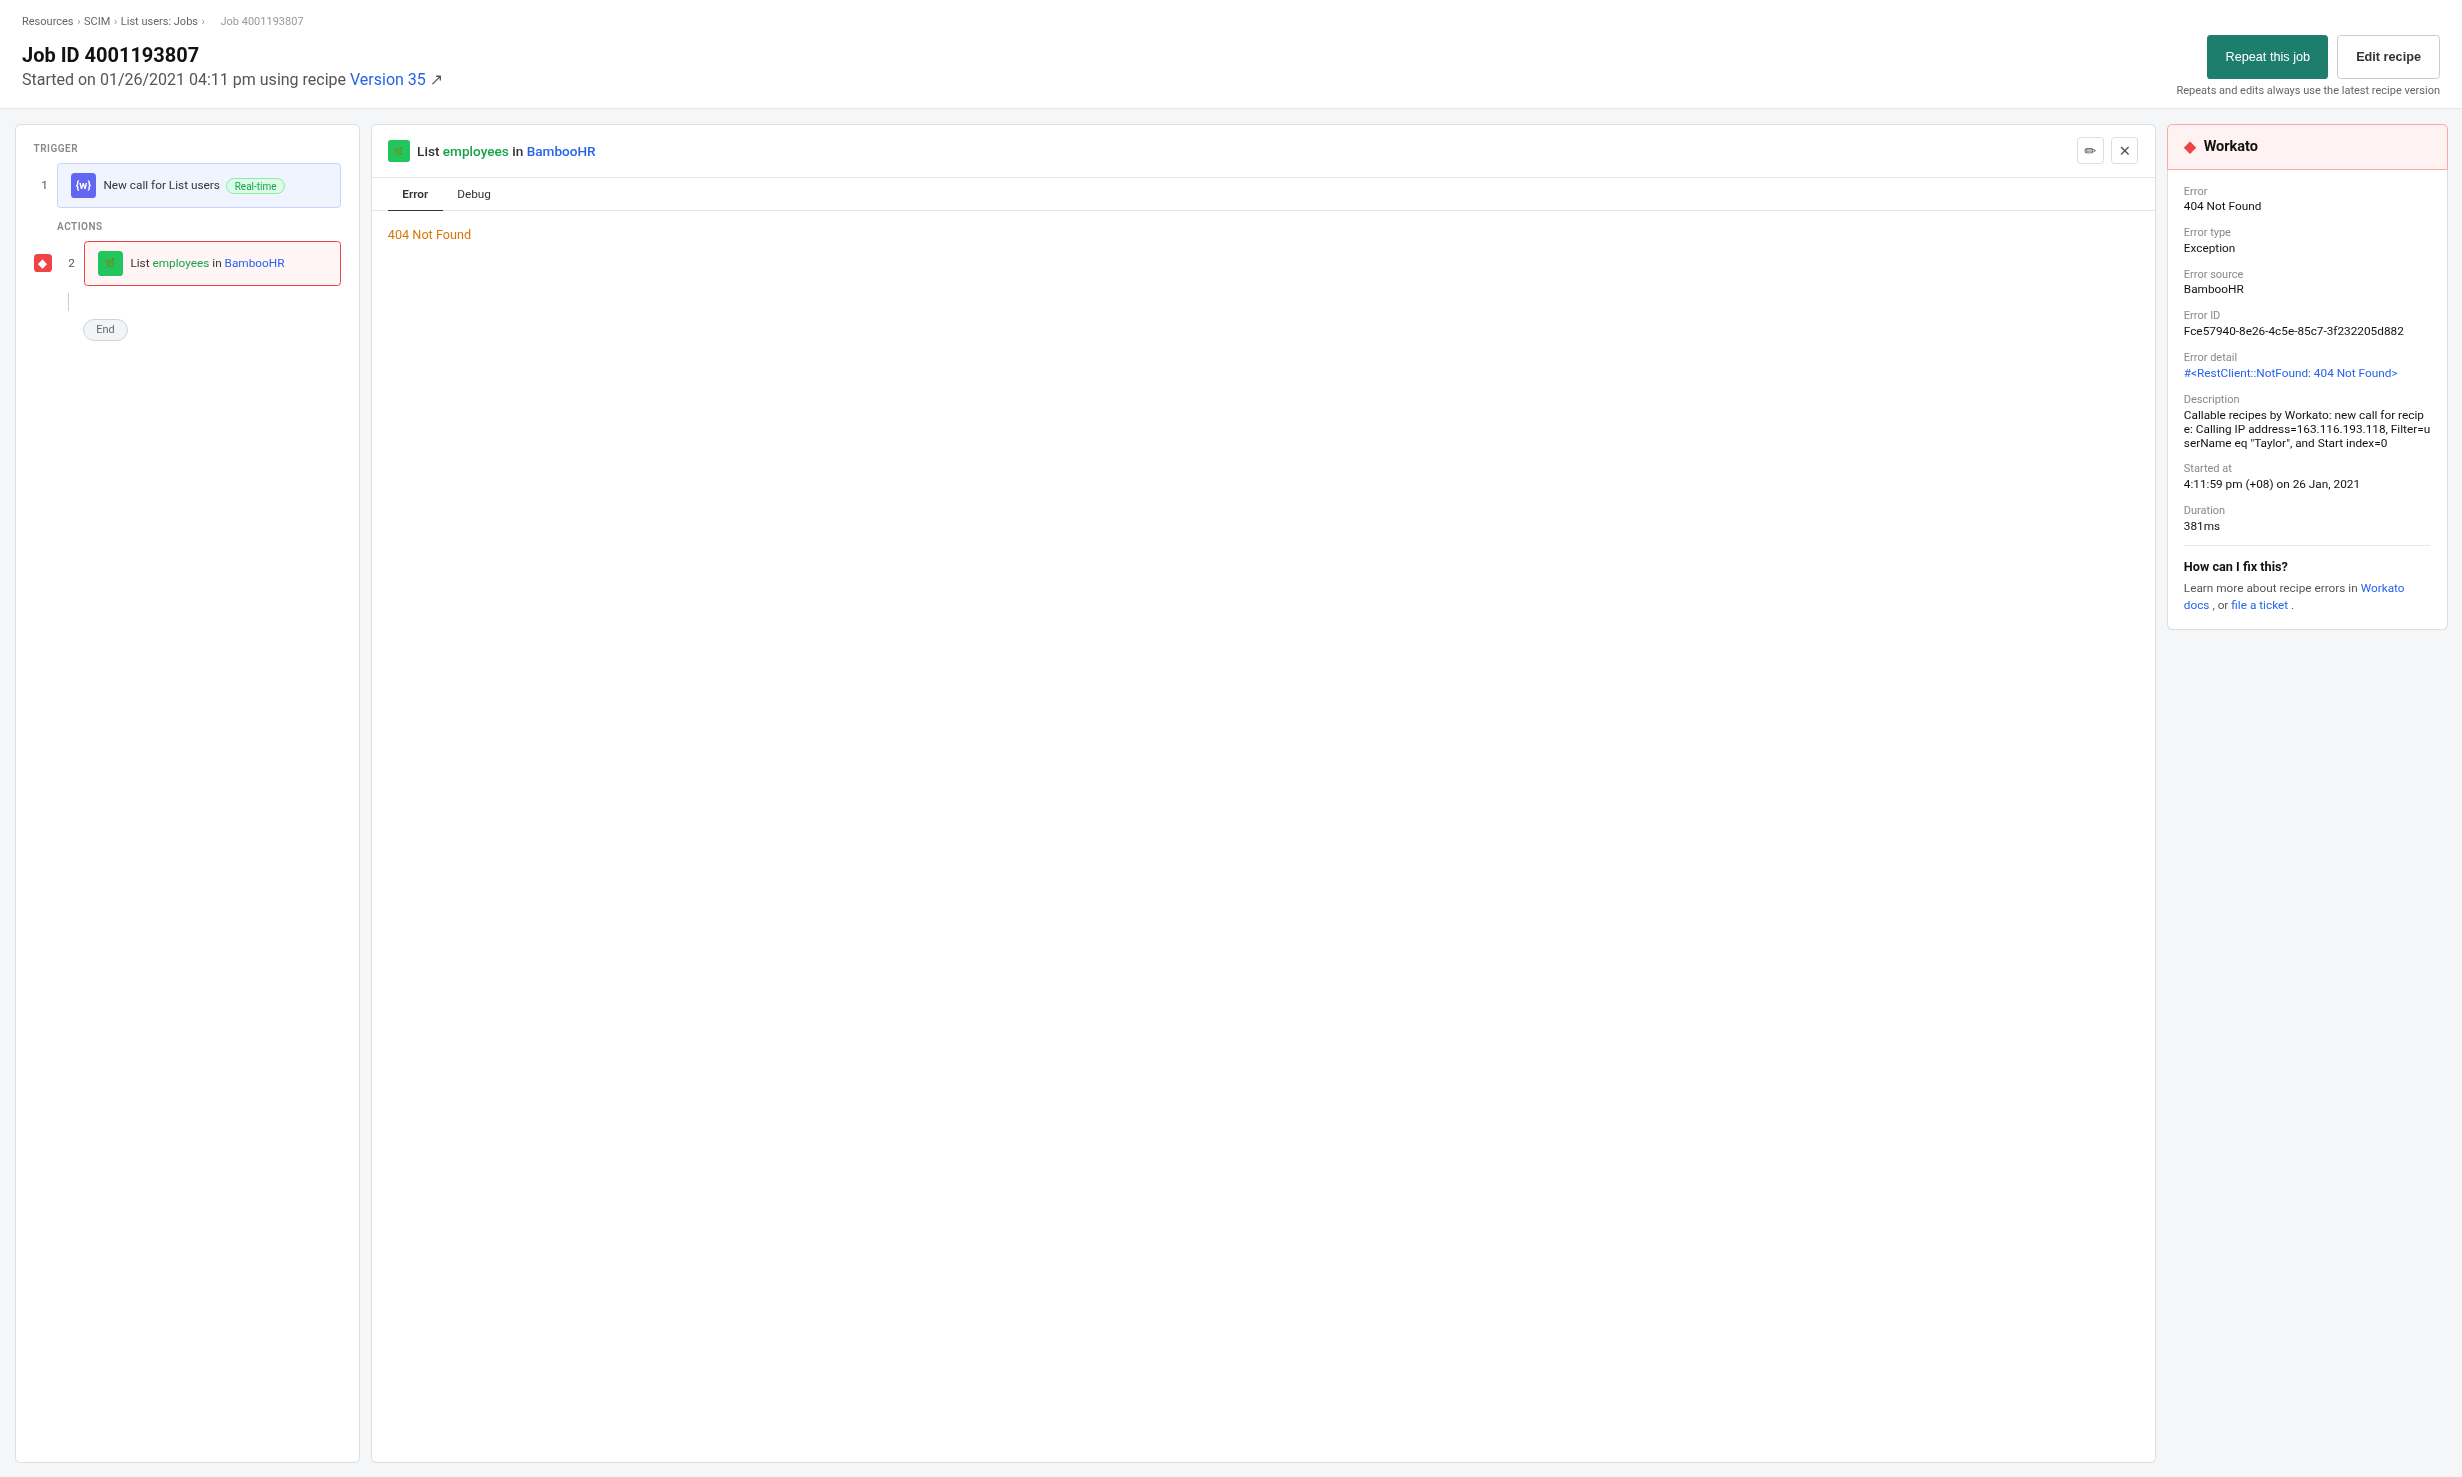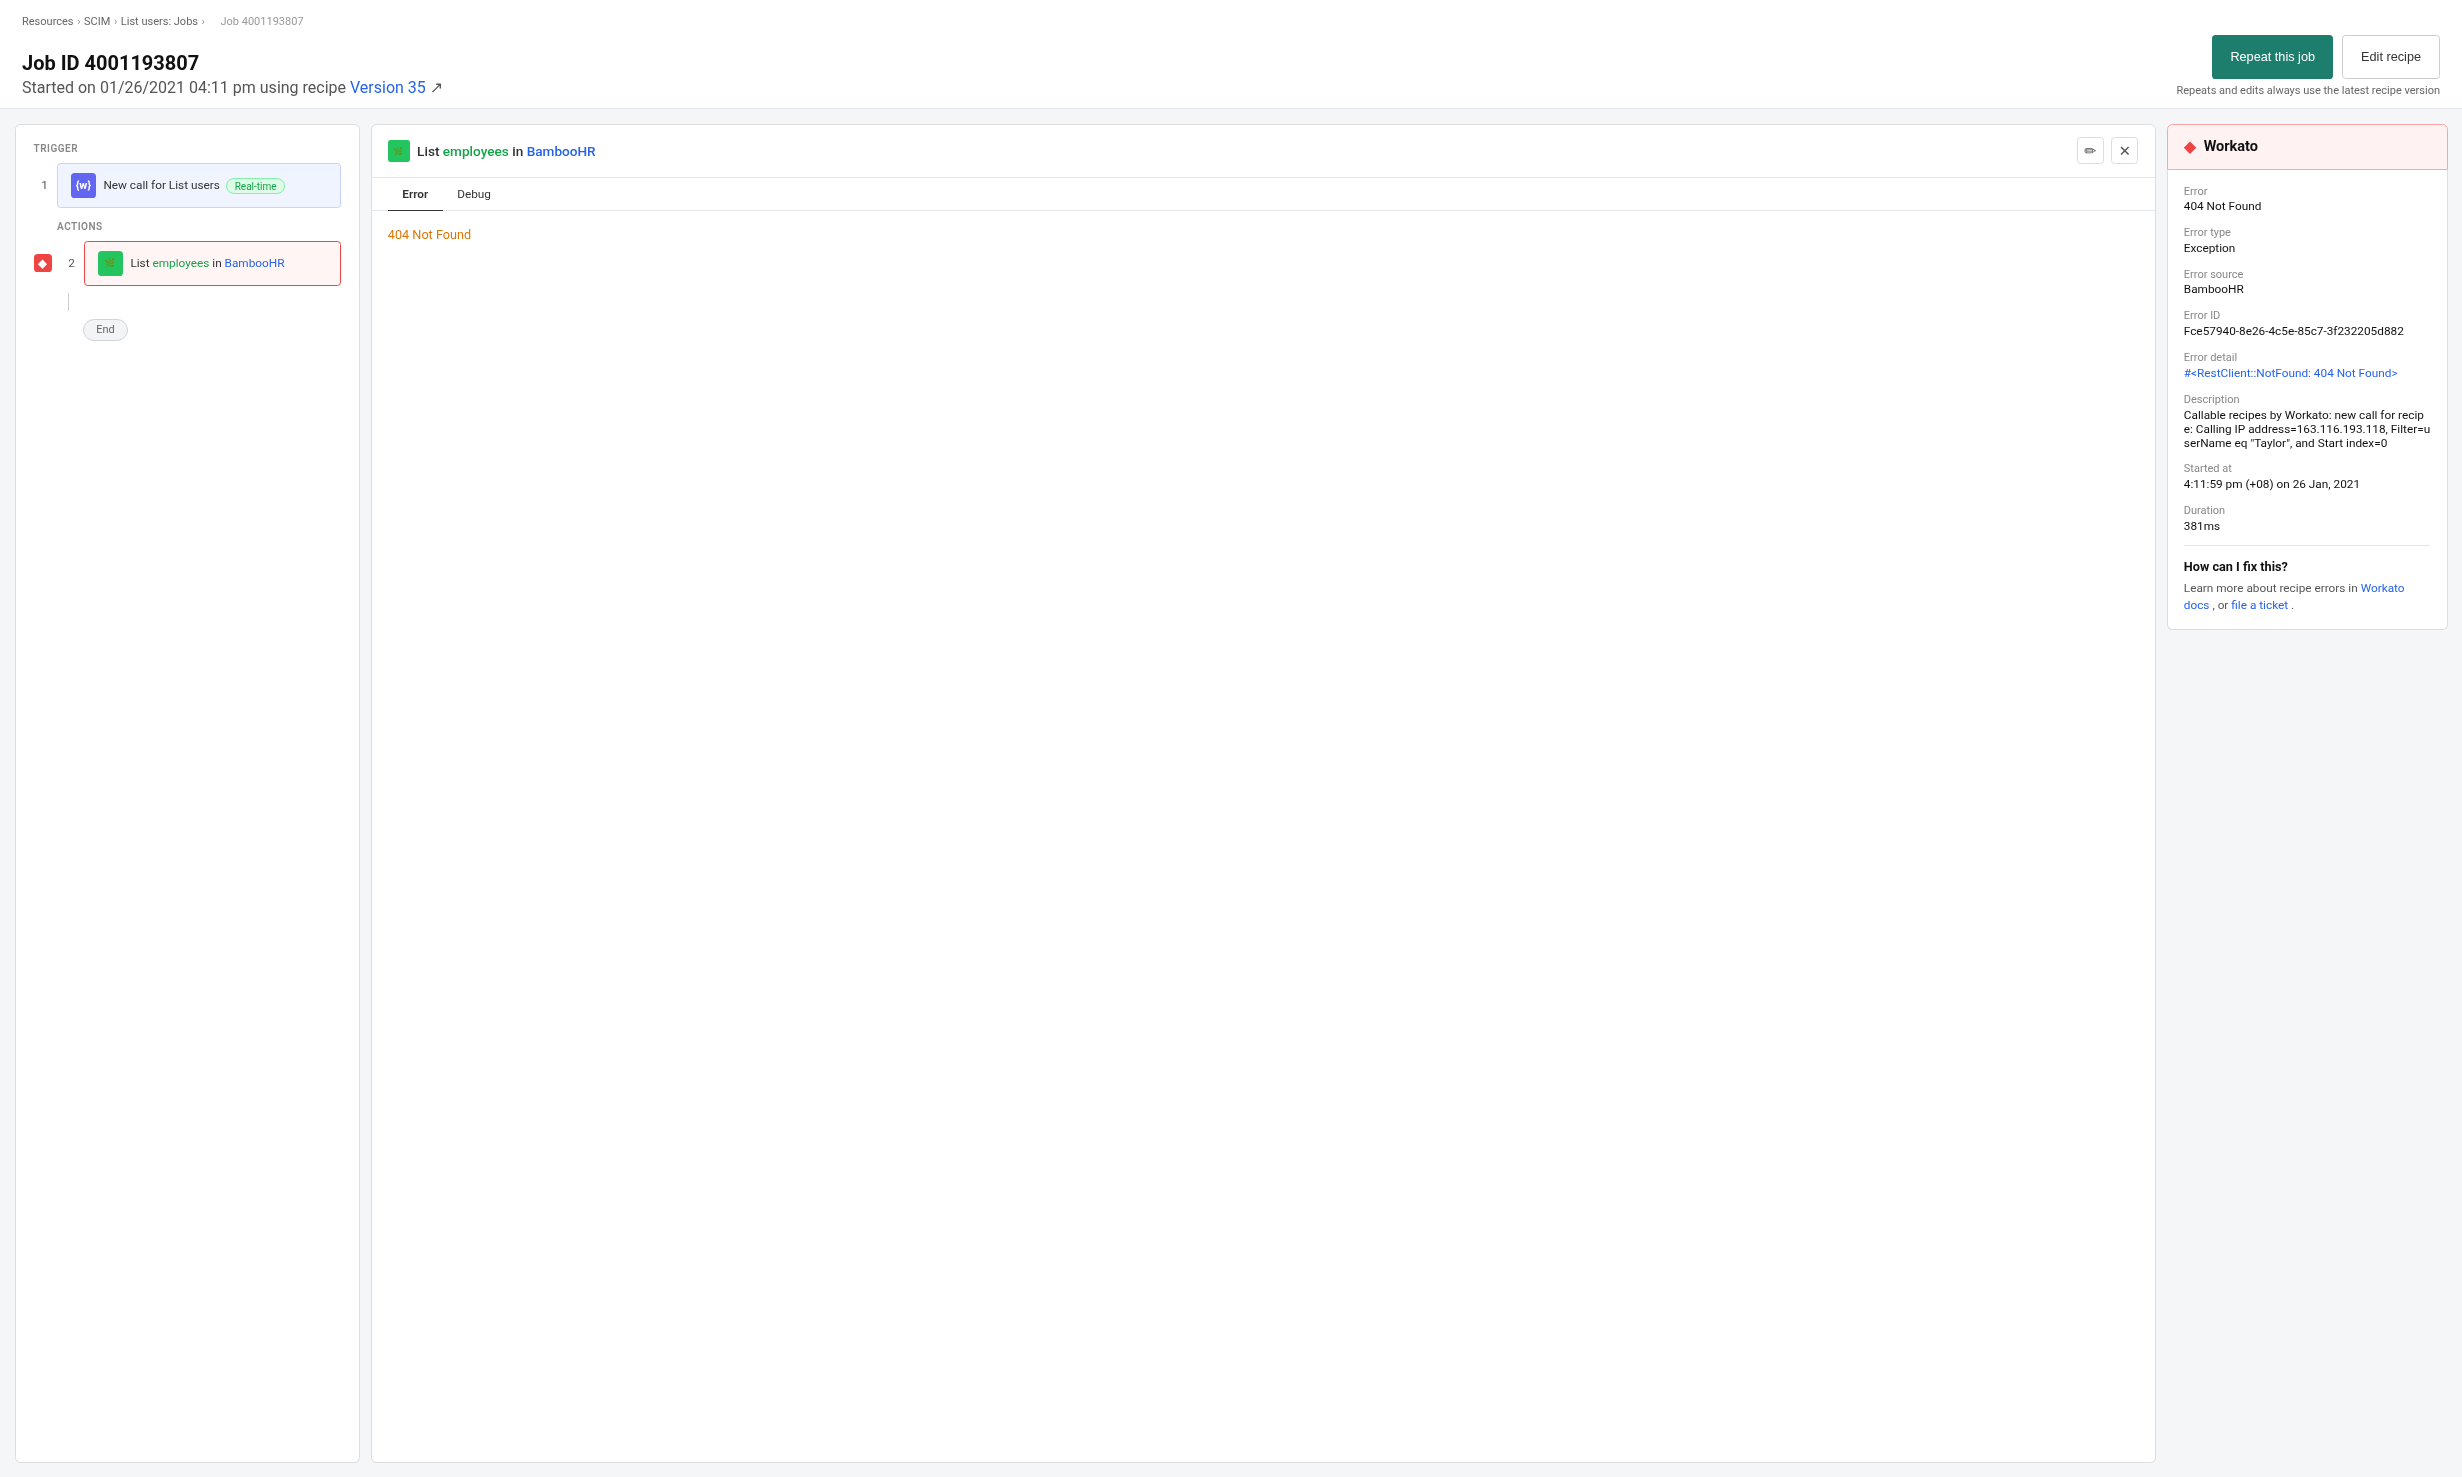--- a/index.html
+++ b/index.html
@@ -28,21 +28,21 @@
     .breadcrumb a {
       color: #666;
       text-decoration: none;
     }
     .breadcrumb span:last-child {
       color: #999;
       margin-left: 12px;
     }
     .header-row {
       display: flex;
-      align-items: flex-end;
+      align-items: center;
       justify-content: space-between;
     }
     .job-title {
       font-size: 20px;
       font-weight: 700;
       color: #111;
       margin-bottom: 3.6px;
     }
     .started-info {
       font-size: 16px;
@@ -72,21 +72,21 @@
       font-weight: 500;
       cursor: pointer;
     }
     .btn-edit {
       background: #fff;
       color: #333;
       border: 0.9px solid #ccc;
       border-radius: 3.6px;
       padding: 9px 18px;
       font-size: 12.7px;
-      font-weight: 400;
+      font-weight: 700;
       cursor: pointer;
     }
     .repeat-note {
       font-size: 11px;
       color: #666;
     }
     .main-content {
       display: flex;
       gap: 0;
       padding: 14.5px;

